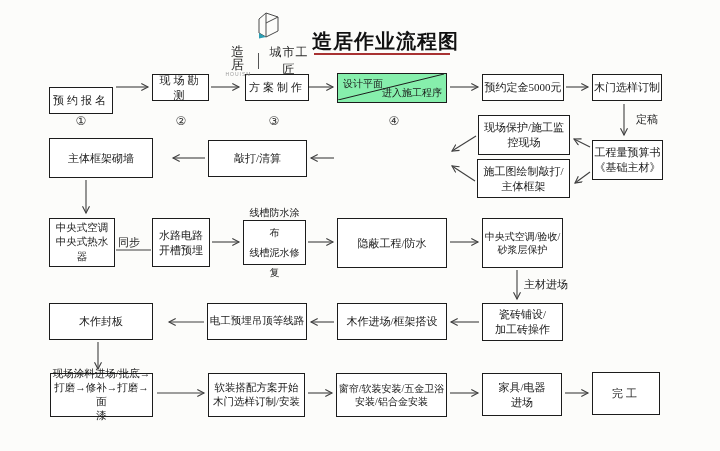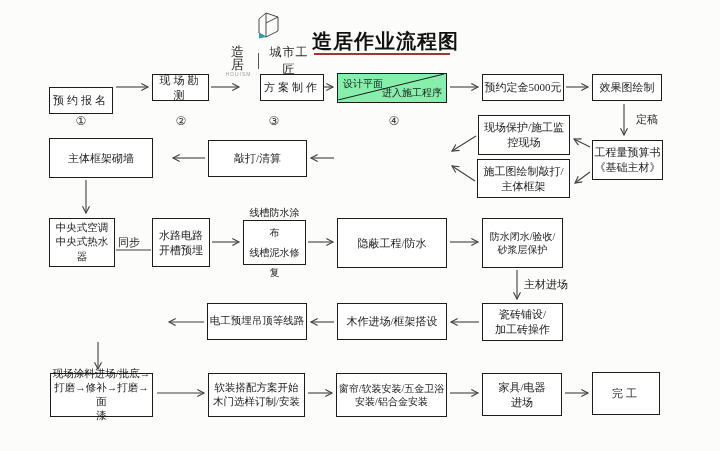--- a/index.html
+++ b/index.html
@@ -91,32 +91,32 @@
       <span class="logo-divider"></span>
       <span class="logo-partner">城市工匠</span>
     </div>
   </div>
 
   <div class="title">造居作业流程图</div>
   <div class="title-underline"></div>
 
   <div class="node sp" style="left:49px;top:87px;width:64px;height:27px">预约报名</div>
   <div class="node sp" style="left:152px;top:74px;width:57px;height:27px">现场勘测</div>
-  <div class="node sp" style="left:260px;top:74px;width:64px;height:27px">方案制作</div>
+  <div class="node sp" style="left:245px;top:74px;width:64px;height:27px">方案制作</div>
 
   <div class="split-box" style="left:337px;top:73px;width:110px;height:30px">
     <svg width="106" height="26" viewBox="0 0 106 26">
       <line x1="0" y1="26" x2="106" y2="0" stroke="#1c1c1c" stroke-width="1"></line>
     </svg>
     <span class="split-a">设计平面</span>
     <span class="split-b">进入施工程序</span>
   </div>
 
   <div class="node" style="left:482px;top:74px;width:82px;height:27px">预约定金5000元</div>
-  <div class="node" style="left:592px;top:74px;width:70px;height:27px">效果图绘制</div>
+  <div class="node" style="left:592px;top:74px;width:70px;height:27px">木门选样订制</div>
 
   <span class="stepnum" style="left:73px;top:114px">①</span>
   <span class="stepnum" style="left:173px;top:114px">②</span>
   <span class="stepnum" style="left:266px;top:114px">③</span>
   <span class="stepnum" style="left:386px;top:114px">④</span>
 
   <span class="lbl" style="left:636px;top:112px">定稿</span>
   <span class="lbl" style="left:118px;top:235px">同步</span>
   <span class="lbl" style="left:524px;top:277px">主材进场</span>
 
@@ -129,23 +129,24 @@
   <div class="node" style="left:477px;top:159px;width:93px;height:39px">施工图绘制敲打/
 主体框架</div>
 
   <div class="node sm" style="left:49px;top:218px;width:66px;height:49px">中央式空调
 中央式热水器</div>
   <div class="node" style="left:152px;top:218px;width:58px;height:49px">水路电路
 开槽预埋</div>
   <div class="node xs gap" style="left:243px;top:220px;width:63px;height:45px">线槽防水涂布
 线槽泥水修复</div>
   <div class="node" style="left:337px;top:218px;width:110px;height:50px">隐蔽工程/防水</div>
-  <div class="node xs" style="left:482px;top:218px;width:81px;height:50px">防水闭水/验收/
+  <div class="node xs" style="left:482px;top:218px;width:81px;height:50px">中央式空调/验收/
 砂浆层保护</div>
 
+  <div class="node" style="left:49px;top:303px;width:104px;height:37px">木作封板</div>
   <div class="node sm" style="left:207px;top:303px;width:100px;height:37px">电工预埋吊顶等线路</div>
   <div class="node" style="left:337px;top:303px;width:110px;height:37px">木作进场/框架搭设</div>
   <div class="node" style="left:482px;top:303px;width:81px;height:38px">瓷砖铺设/
 加工砖操作</div>
 
   <div class="node sm" style="left:50px;top:373px;width:103px;height:44px">现场涂料进场/批底→
 打磨→修补→打磨→面
 漆</div>
   <div class="node sm" style="left:208px;top:373px;width:97px;height:44px">软装搭配方案开始
 木门选样订制/安装</div>

